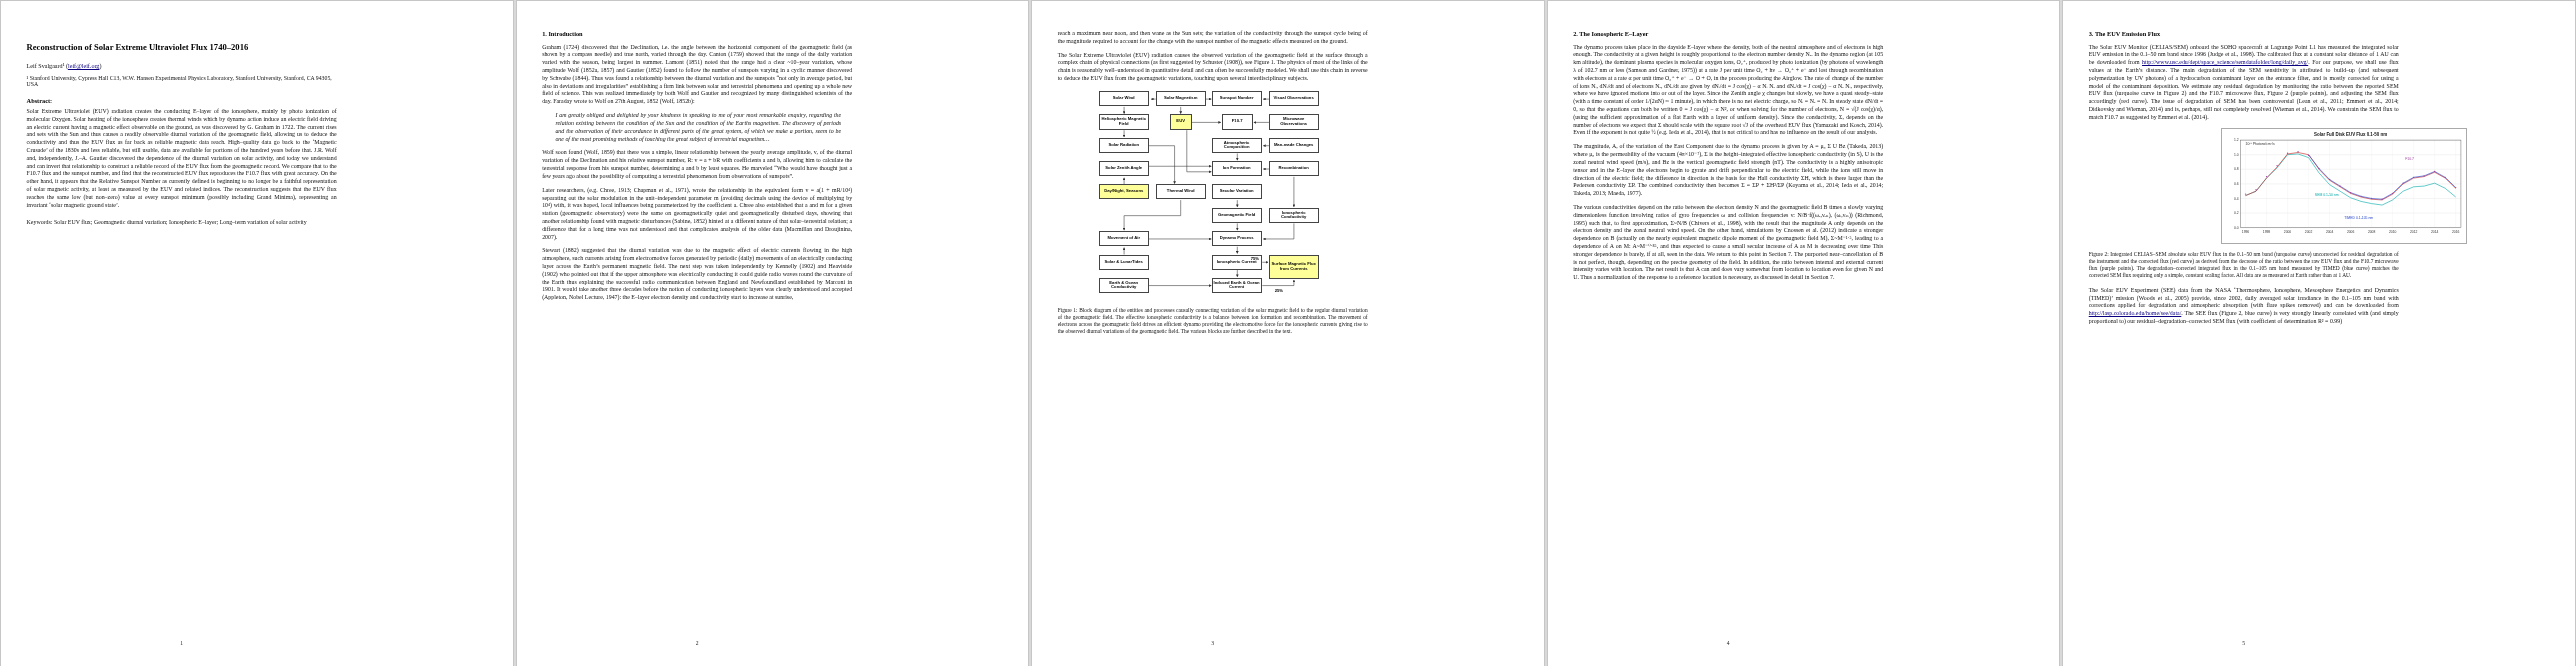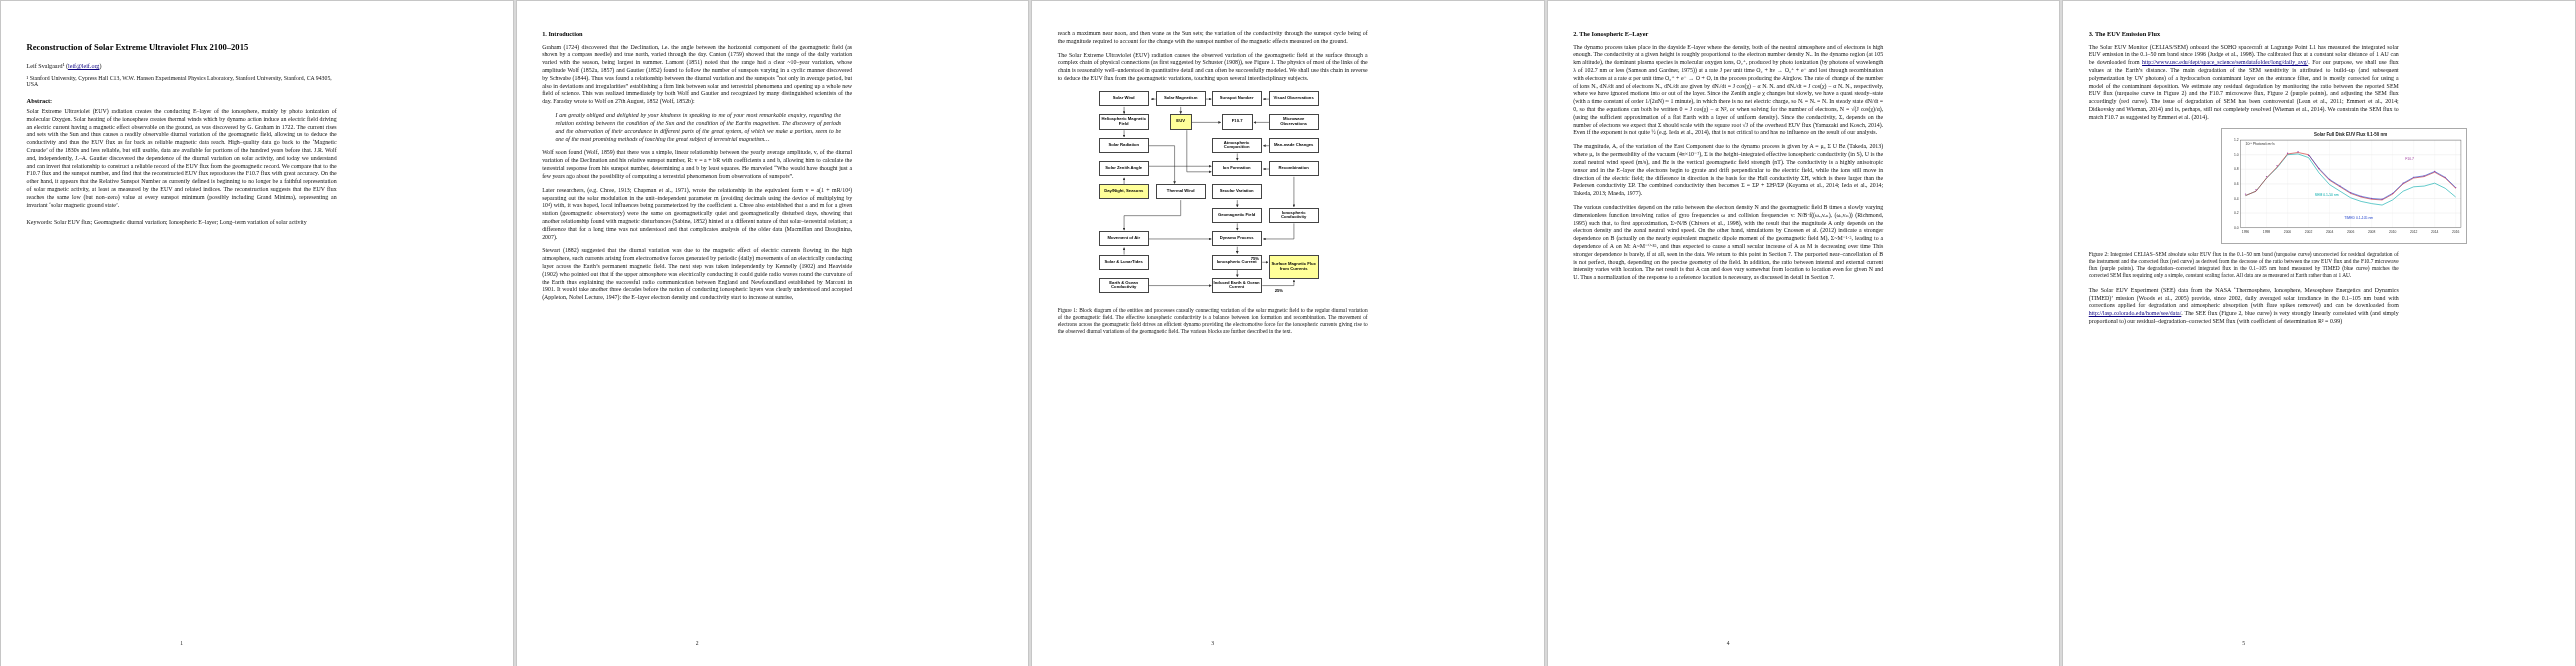--- a/index.html
+++ b/index.html
@@ -30,21 +30,21 @@
   .fig2{width:246px;margin:6.7px 0 6.7px 132px;border:0.6px solid #aaa;background:#fff;}
   .fig2 text{font-family:"Liberation Sans","DejaVu Sans",sans-serif;}
 </style>
 </head>
 <body>
 
 <div class="doc">
 
   <div class="page page-1">
     <div class="col">
-      <h1 class="title">Reconstruction of Solar Extreme Ultraviolet Flux 2100–2015</h1>
+      <h1 class="title">Reconstruction of Solar Extreme Ultraviolet Flux 1740–2016</h1>
       <p class="author"><span>Leif Svalgaard¹ (</span><a class="link">leif@leif.org</a><span>)</span></p>
       <p class="affil">¹ Stanford University, Cypress Hall C13, W.W. Hansen Experimental Physics Laboratory, Stanford University, Stanford, CA 94305, USA</p>
       <div class="abstract-heading">Abstract:</div>
       <p class="body">Solar Extreme Ultraviolet (EUV) radiation creates the conducting E–layer of the ionosphere, mainly by photo ionization of molecular Oxygen. Solar heating of the ionosphere creates thermal winds which by dynamo action induce an electric field driving an electric current having a magnetic effect observable on the ground, as was discovered by G. Graham in 1722. The current rises and sets with the Sun and thus causes a readily observable diurnal variation of the geomagnetic field, allowing us to deduce the conductivity and thus the EUV flux as far back as reliable magnetic data reach. High–quality data go back to the ‘Magnetic Crusade’ of the 1830s and less reliable, but still usable, data are available for portions of the hundred years before that. J.R. Wolf and, independently, J.–A. Gautier discovered the dependence of the diurnal variation on solar activity, and today we understand and can invert that relationship to construct a reliable record of the EUV flux from the geomagnetic record. We compare that to the F10.7 flux and the sunspot number, and find that the reconstructed EUV flux reproduces the F10.7 flux with great accuracy. On the other hand, it appears that the Relative Sunspot Number as currently defined is beginning to no longer be a faithful representation of solar magnetic activity, at least as measured by the EUV and related indices. The reconstruction suggests that the EUV flux reaches the same low (but non–zero) value at every sunspot minimum (possibly including Grand Minima), representing an invariant ‘solar magnetic ground state’.</p>
       <p class="body keywords">Keywords: Solar EUV flux; Geomagnetic diurnal variation; Ionospheric E–layer; Long–term variation of solar activity</p>
     </div>
     <div class="pageno">1</div>
   </div>
 
   <div class="page">

